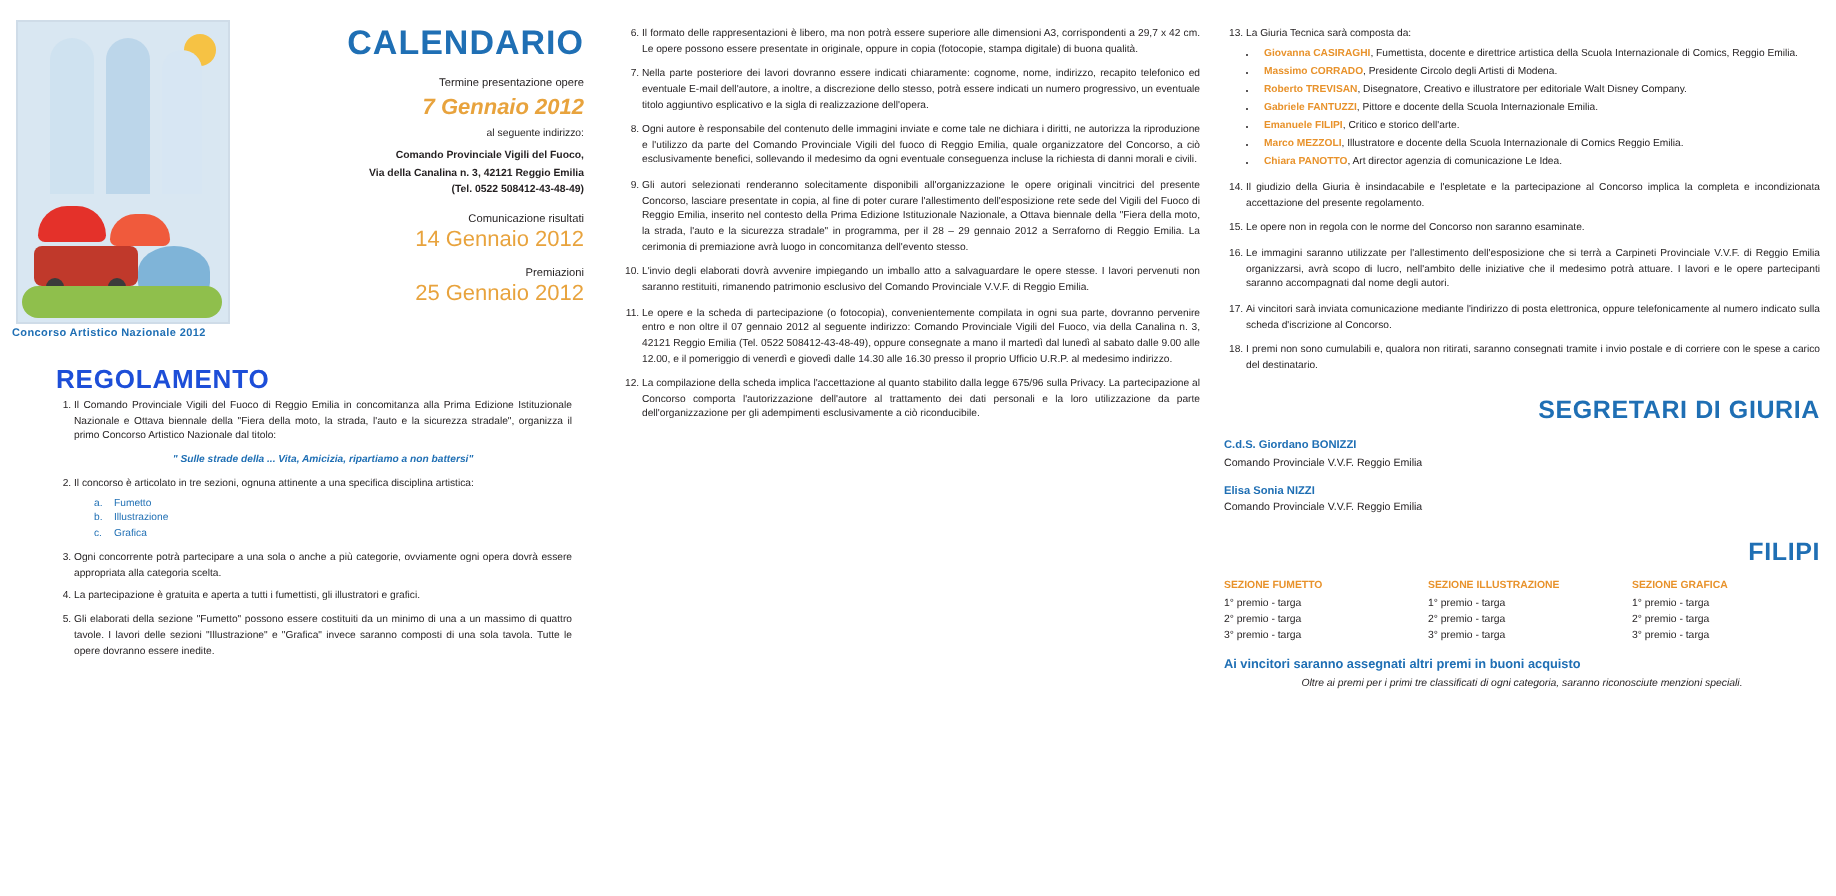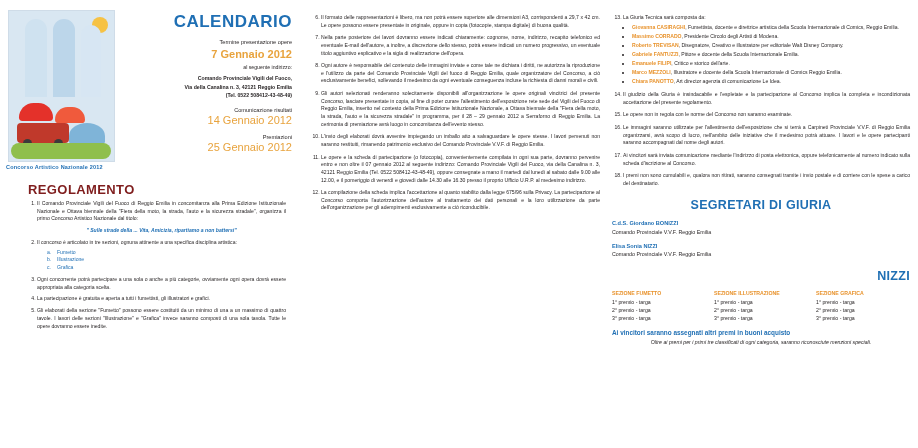--- a/index.html
+++ b/index.html
@@ -18,26 +18,26 @@
   .poster .truck:after{content:"";position:absolute;left:6px;top:16px;width:9px;height:9px;background:#3b3b3b;border-radius:50%;}
   .poster .truck:before{content:"";position:absolute;right:6px;top:16px;width:9px;height:9px;background:#3b3b3b;border-radius:50%;}
   .poster .hose{position:absolute;left:60px;top:112px;width:36px;height:26px;background:#7fb4d8;border-radius:50% 50% 30% 30%;}
   .poster .g1{position:absolute;left:2px;top:132px;width:100px;height:16px;background:#8fbf4c;border-radius:8px;}
   .poster .sun{position:absolute;right:6px;top:6px;width:16px;height:16px;background:#f6c244;border-radius:50%;}
   .poster-caption{position:absolute;left:6px;top:164px;width:130px;font-size:5.5px;color:#1f6fb4;font-weight:bold;letter-spacing:.2px;}
 
   .calendario{position:absolute;right:8px;top:12px;width:188px;text-align:right;}
   .cal-title{font-size:17px;font-weight:bold;color:#1f6fb4;letter-spacing:.5px;}
   .cal-line{font-size:5.6px;color:#231f20;line-height:1.5;margin-top:6px;}
-  .cal-date{font-size:11px;font-weight:bold;color:#e8a33d;margin-top:2px;}
+  .cal-date{font-size:11px;font-weight:bold;color:#e8a33d;margin-top:2px;font-style:italic;}
   .cal-small{font-size:5.2px;color:#231f20;line-height:1.55;margin-top:3px;}
   .cal-label{font-size:5.6px;color:#231f20;margin-top:8px;}
   .cal-date2{font-size:11px;font-weight:normal;color:#e8a33d;margin-top:1px;}
 
-  .reg-title{position:absolute;left:28px;top:182px;font-size:13px;font-weight:bold;color:#7f1d1d;letter-spacing:.4px;}
+  .reg-title{position:absolute;left:28px;top:182px;font-size:13px;font-weight:bold;color:#1d4ed8;letter-spacing:.4px;}
   .reg-body{position:absolute;left:28px;top:200px;width:258px;font-size:5.1px;line-height:1.52;text-align:justify;}
   .reg-body ol{margin:0;padding-left:9px;}
   .reg-body ol>li{margin-bottom:4px;}
   .blue-b{color:#1f6fb4;font-weight:bold;}
   .orange-b{color:#e8922b;font-weight:bold;}
   .ital{font-style:italic;}
   .sublist{margin:2px 0 2px 0;padding-left:10px;list-style:none;}
   .sublist li{color:#1f6fb4;}
   .sublist li span.n{display:inline-block;width:10px;}
 
@@ -46,21 +46,21 @@
   .col-mid ol{margin:0;padding-left:11px;}
   .col-mid ol>li{margin-bottom:5px;}
 
   
   .col-right{position:absolute;left:612px;top:14px;width:298px;font-size:5.1px;line-height:1.5;text-align:justify;}
   .col-right ol{margin:0;padding-left:11px;}
   .col-right ol>li{margin-bottom:5px;}
   .giuria-list{margin:2px 0 0 0;padding-left:9px;list-style:disc;}
   .giuria-list li{margin-bottom:1.5px;}
 
-  .sec-title{font-size:12.5px;font-weight:bold;color:#1f6fb4;text-align:center;letter-spacing:.3px;margin-top:8px;}
+  .sec-title{font-size:12.5px;font-weight:bold;color:#1f6fb4;text-align:right;letter-spacing:.3px;margin-top:8px;}
   .sec-sub{font-size:5.6px;font-weight:bold;color:#1f6fb4;margin-top:5px;}
   .sec-txt{font-size:5.3px;color:#231f20;margin-top:1px;}
   .premi-title{font-size:12.5px;font-weight:bold;color:#1f6fb4;text-align:right;letter-spacing:.3px;margin-top:8px;}
   .premi-cols{display:flex;gap:8px;margin-top:4px;}
   .premi-col{flex:1;}
   .premi-head{font-size:5.2px;font-weight:bold;color:#e8922b;margin-bottom:2px;}
   .premi-row{font-size:5.2px;color:#231f20;line-height:1.5;}
   .premi-note{font-size:6.4px;font-weight:bold;color:#1f6fb4;margin-top:5px;}
   .premi-note2{font-size:5.2px;color:#231f20;margin-top:2px;line-height:1.5;}
   .center{text-align:center;}
@@ -154,21 +154,21 @@
       <li>Ai vincitori sarà inviata comunicazione mediante l'indirizzo di posta elettronica, oppure telefonicamente al numero indicato sulla scheda d'iscrizione al Concorso.</li>
       <li>I premi non sono cumulabili e, qualora non ritirati, saranno consegnati tramite i invio postale e di corriere con le spese a carico del destinatario.</li>
     </ol>
 
     <div class="sec-title">SEGRETARI DI GIURIA</div>
     <div class="sec-sub">C.d.S. Giordano BONIZZI</div>
     <div class="sec-txt">Comando Provinciale V.V.F. Reggio Emilia</div>
     <div class="sec-sub">Elisa Sonia NIZZI</div>
     <div class="sec-txt">Comando Provinciale V.V.F. Reggio Emilia</div>
 
-    <div class="premi-title">NIZZI</div>
+    <div class="premi-title">FILIPI</div>
     <div class="premi-cols">
       <div class="premi-col">
         <div class="premi-head">SEZIONE FUMETTO</div>
         <div class="premi-row">1° premio - targa</div>
         <div class="premi-row">2° premio - targa</div>
         <div class="premi-row">3° premio - targa</div>
       </div>
       <div class="premi-col">
         <div class="premi-head">SEZIONE ILLUSTRAZIONE</div>
         <div class="premi-row">1° premio - targa</div>

